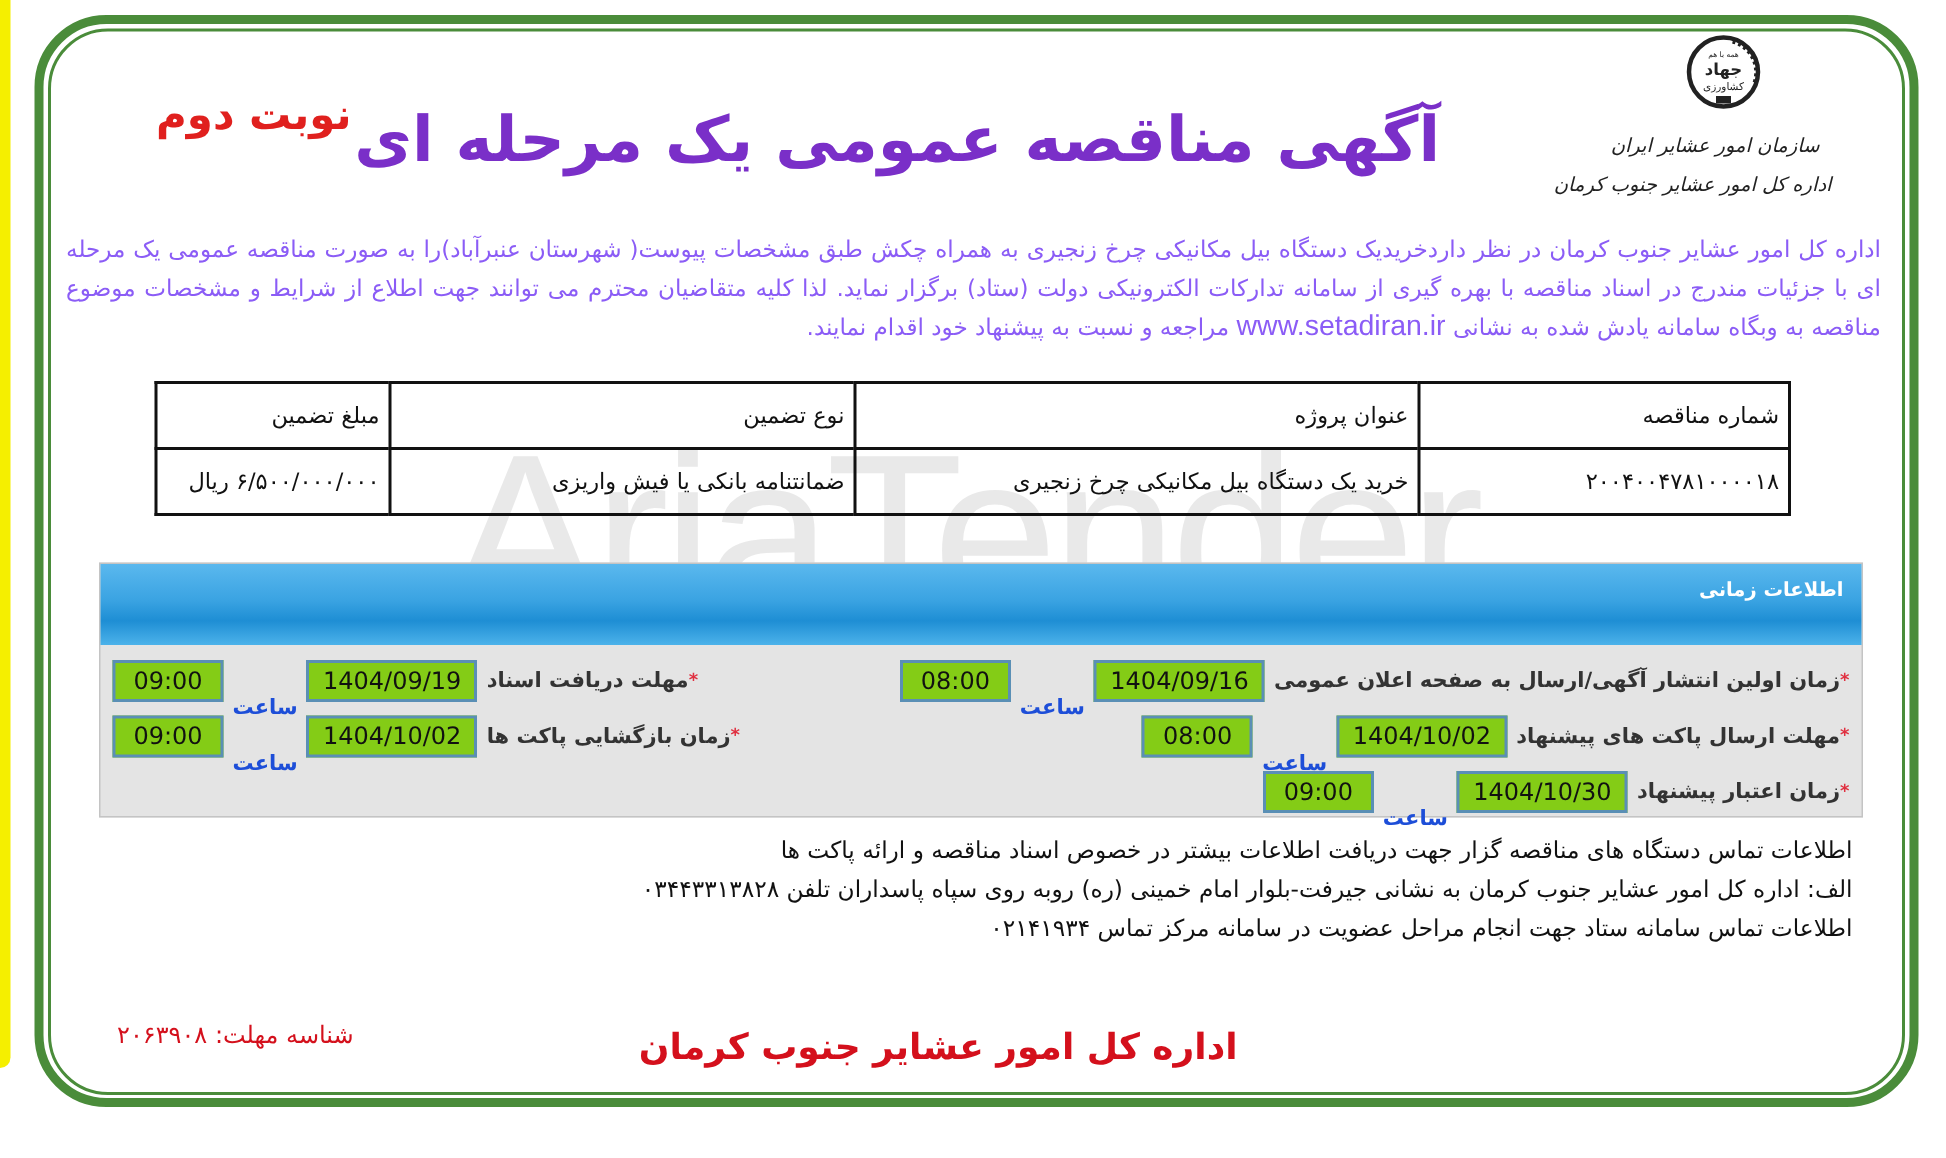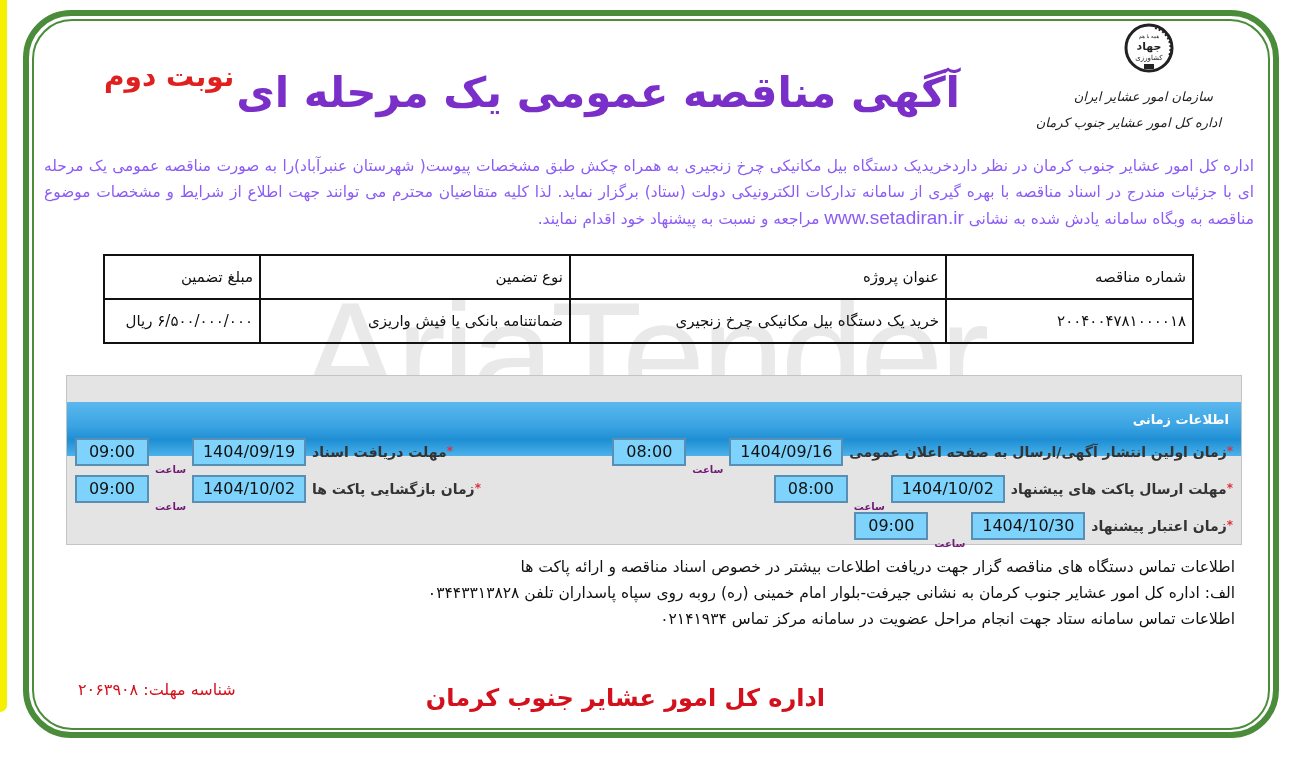--- a/index.html
+++ b/index.html
@@ -62,37 +62,36 @@
     font-size:26px; color:rgba(120,120,120,0.18); letter-spacing:16px; white-space:nowrap; pointer-events:none;
   }
   
   .panel {
     position:absolute; left:66px; top:375px; width:1176px; height:170px;
     background:#e4e4e4; border:1px solid #c4c4c4; box-sizing:border-box;
   }
   .panel-header {
     height:54px; background:linear-gradient(#5ab8ee 0%, #3aa3e2 45%, #1e8ed4 70%, #4cb2ea 100%);
     position:relative;
-    margin-top:26px;
   }
   .panel-title {
     position:absolute; right:12px; top:10px; direction:rtl; color:#fff; font-weight:bold; font-size:13px;
   }
   .row {
     position:absolute; direction:rtl; display:flex; align-items:center; gap:6px; white-space:nowrap;
   }
   .lbl { font-size:14px; color:#333; font-weight:bold; }
   .lbl .star { color:#e03040; font-size:12px; vertical-align:top; }
   .box {
-    border:2px solid #5a8fb5; background:#7dd3fc; font-family:"DejaVu Sans", sans-serif;
+    border:2px solid #5a8fb5; background:#84cc16; font-family:"DejaVu Sans", sans-serif;
     font-size:16px; color:#111; height:24px; line-height:24px; text-align:center; box-sizing:content-box;
   }
   .date-box { width:110px; }
   .time-box { width:70px; }
-  .saat { font-size:10px; color:#701a75; font-weight:bold;margin-top:36px; }
+  .saat { font-size:14px; color:#1d4ed8; font-weight:bold;margin-top:36px; }
   .contact {
     position:absolute; right:62px; direction:rtl; font-size:15.5px; color:#111; white-space:nowrap;
   }
   .c1 { top:558px; } .c2 { top:584px;text-align:center; } .c3 { top:610px; }
   .footer-org {
     position:absolute; left:445px; top:684px; width:380px; text-align:center; direction:rtl;
     font-weight:bold; font-size:24px; color:#d4101c; white-space:nowrap;
   }
   .ad-id {
     position:absolute; left:78px; top:680px; direction:rtl; font-size:16px; color:#d4101c; white-space:nowrap;

